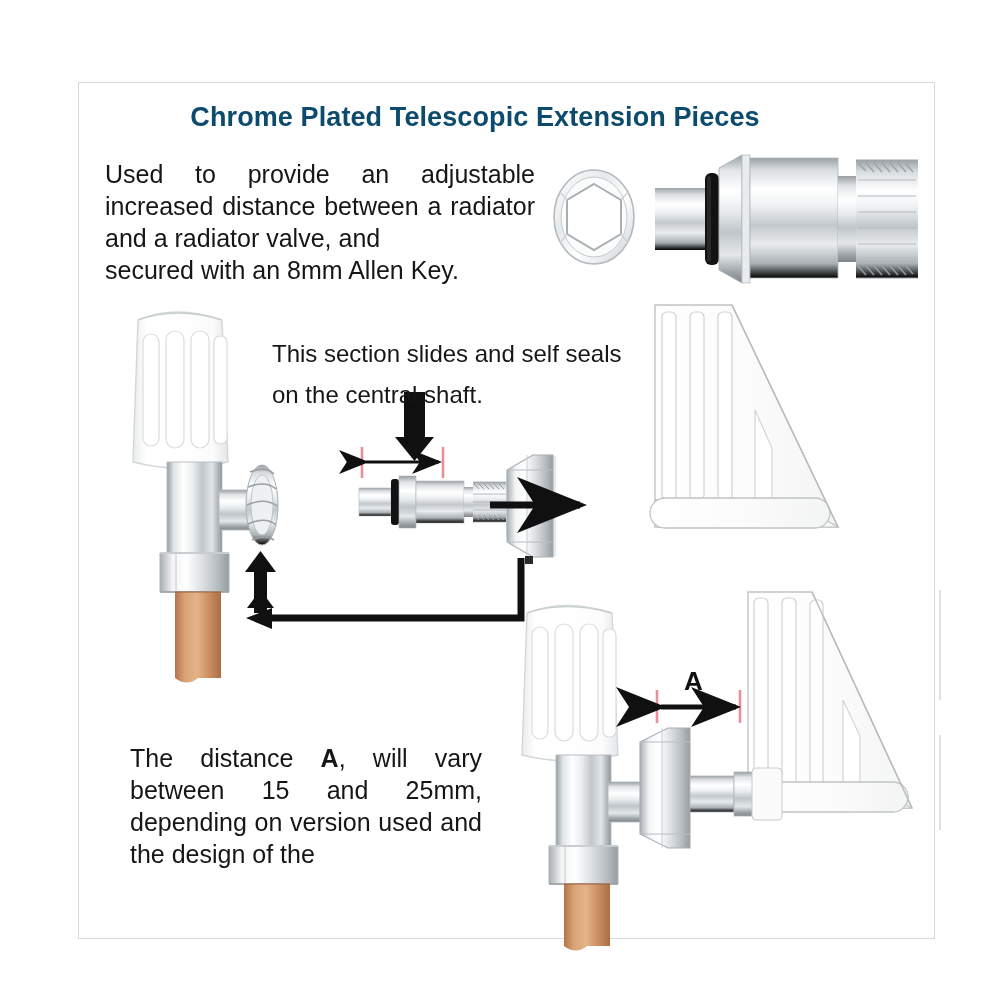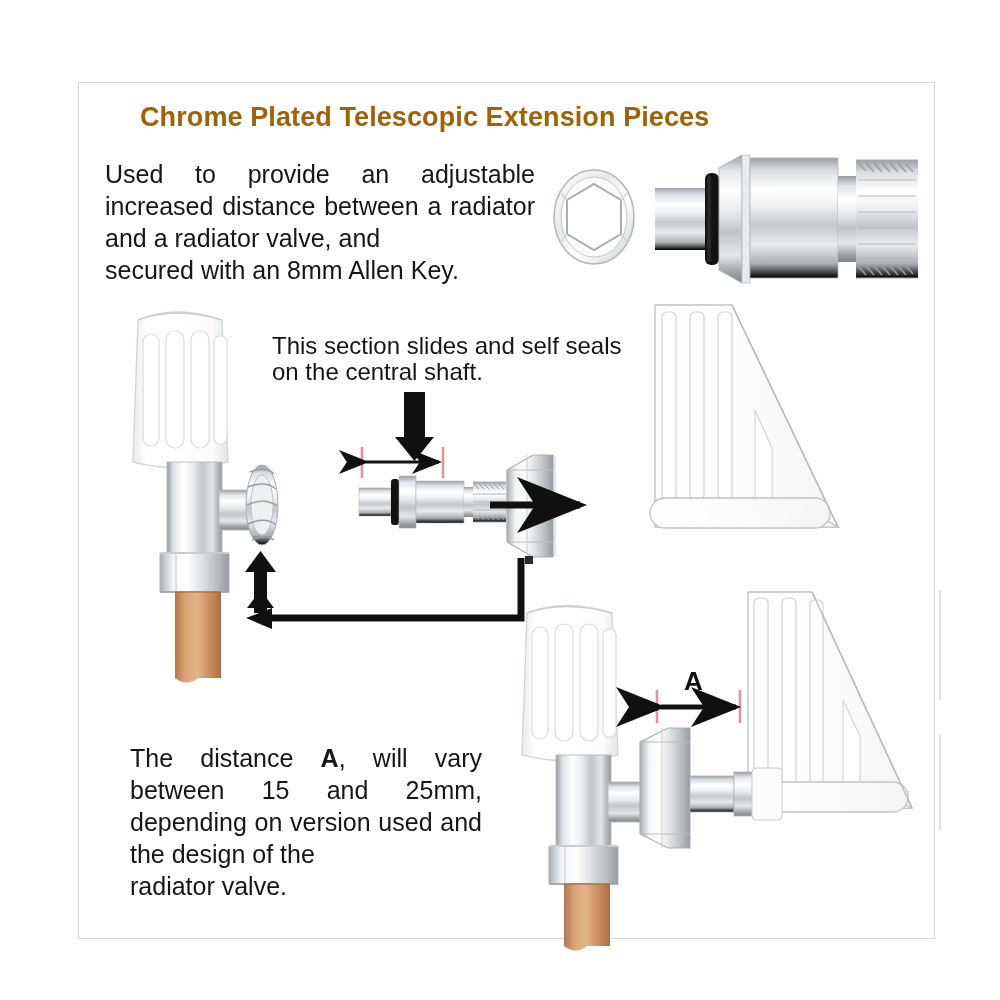--- a/index.html
+++ b/index.html
@@ -13,31 +13,31 @@
   }
   
   #frame{
     position:absolute;left:78px;top:82px;width:857px;height:857px;
     border:1px solid #d8d8d8;background:#ffffff;box-sizing:border-box;
   }
   
   #title{
     position:absolute;left:140px;top:100px;width:670px;
     font-size:27px;font-weight:bold;letter-spacing:.1px;
-    color:#a16207;line-height:34px;
+    text-align:center;color:#0c4a6e;line-height:34px;
   }
   #intro{
     position:absolute;left:105px;top:158px;width:430px;
     font-size:25px;line-height:32px;color:#161616;
     text-align:justify;text-align-last:left;
   }
   #intro .lastline{display:block;}
   #slide-note{
     position:absolute;left:272px;top:333px;width:350px;
-    font-size:24px;line-height:26px;color:#161616;
+    font-size:24px;line-height:41px;color:#161616;
   }
   #distance-note{
     position:absolute;left:122px;top:742px;width:352px;
     font-size:25px;line-height:32px;color:#161616;
     text-align:justify;text-align-last:left;margin-left:8px;
   }
   #distance-note b{font-weight:bold;}
   #distance-note .lastline{display:block;text-align:left;}
   .dimlabel{
     position:absolute;font-size:26px;font-weight:bold;color:#111;
@@ -318,18 +318,17 @@
   <div id="slide-note">
     <span>This section slides and self</span>
     <span>seals on the central shaft.</span>
   </div>
 
   <div id="distance-note">
     <span>The distance <b>A</b>, will vary</span>
     <span>between 15 and 25mm,</span>
     <span>depending on version used</span>
     <span>and the design of the</span>
-    <span class="lastline">radiator valve.</span>
   </div>
 
   <div class="dimlabel" style="left:684px;top:666px;">A</div>
 
 </div>
 
 </body></html>

